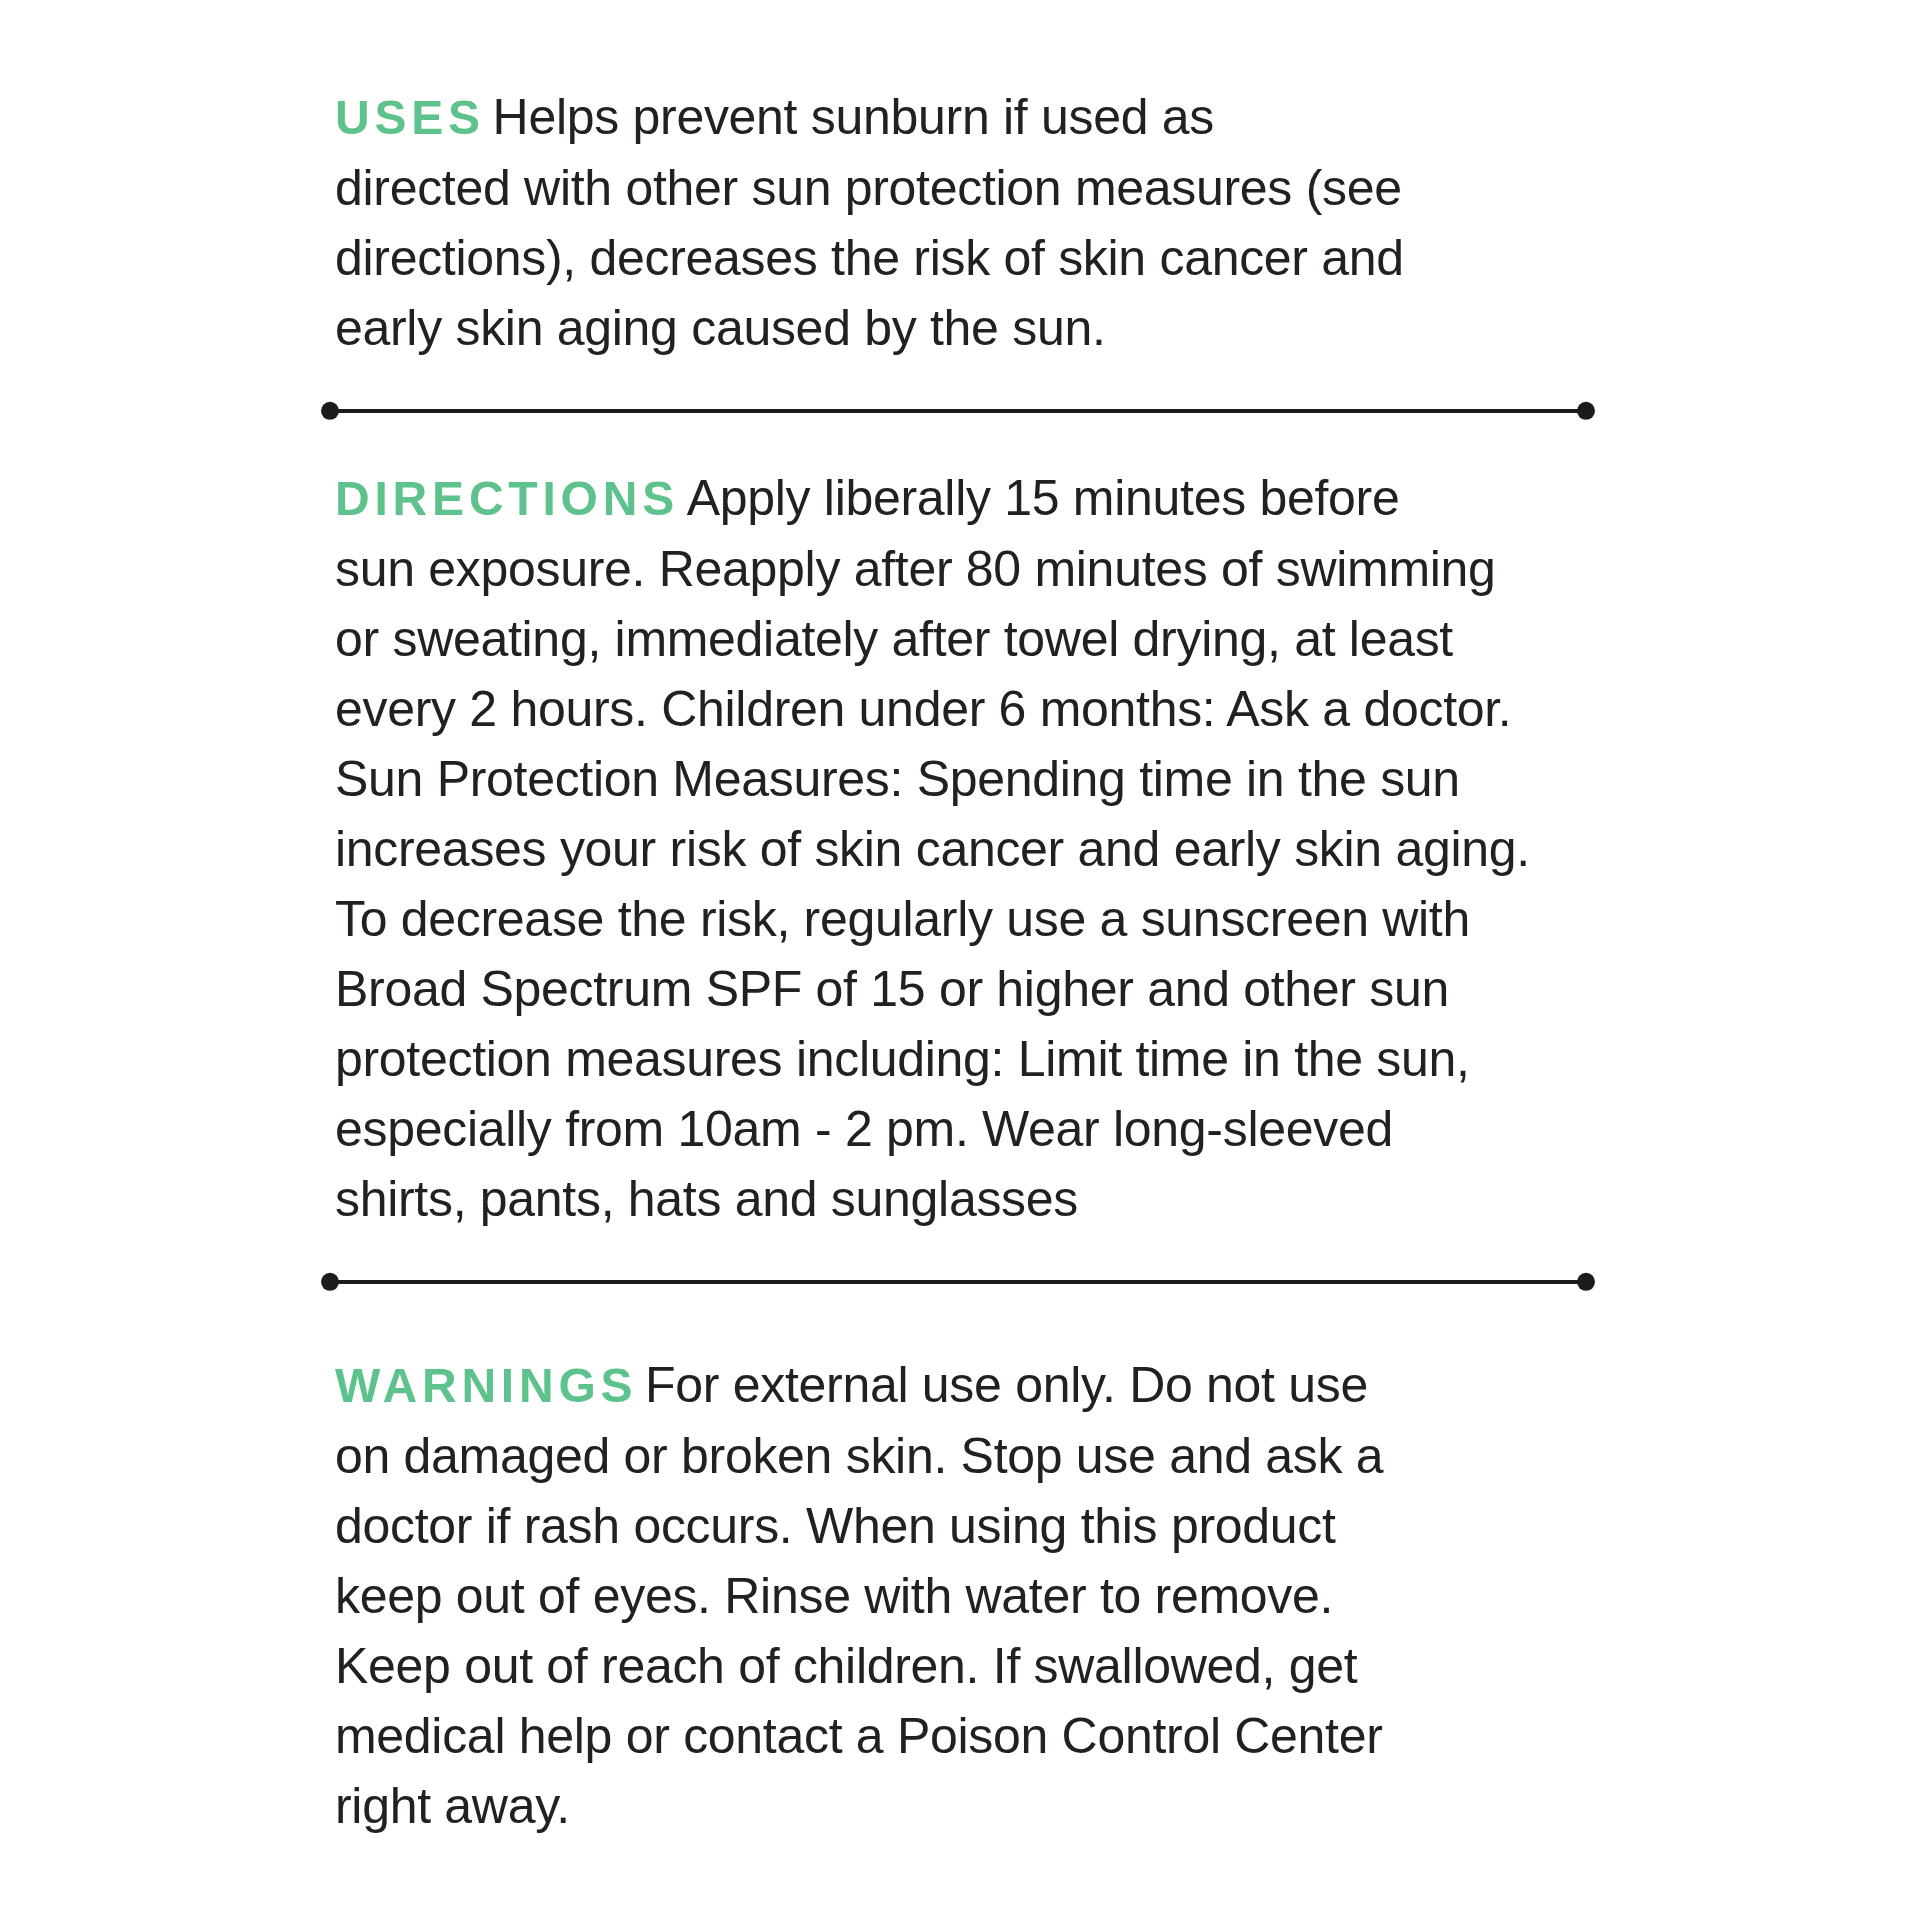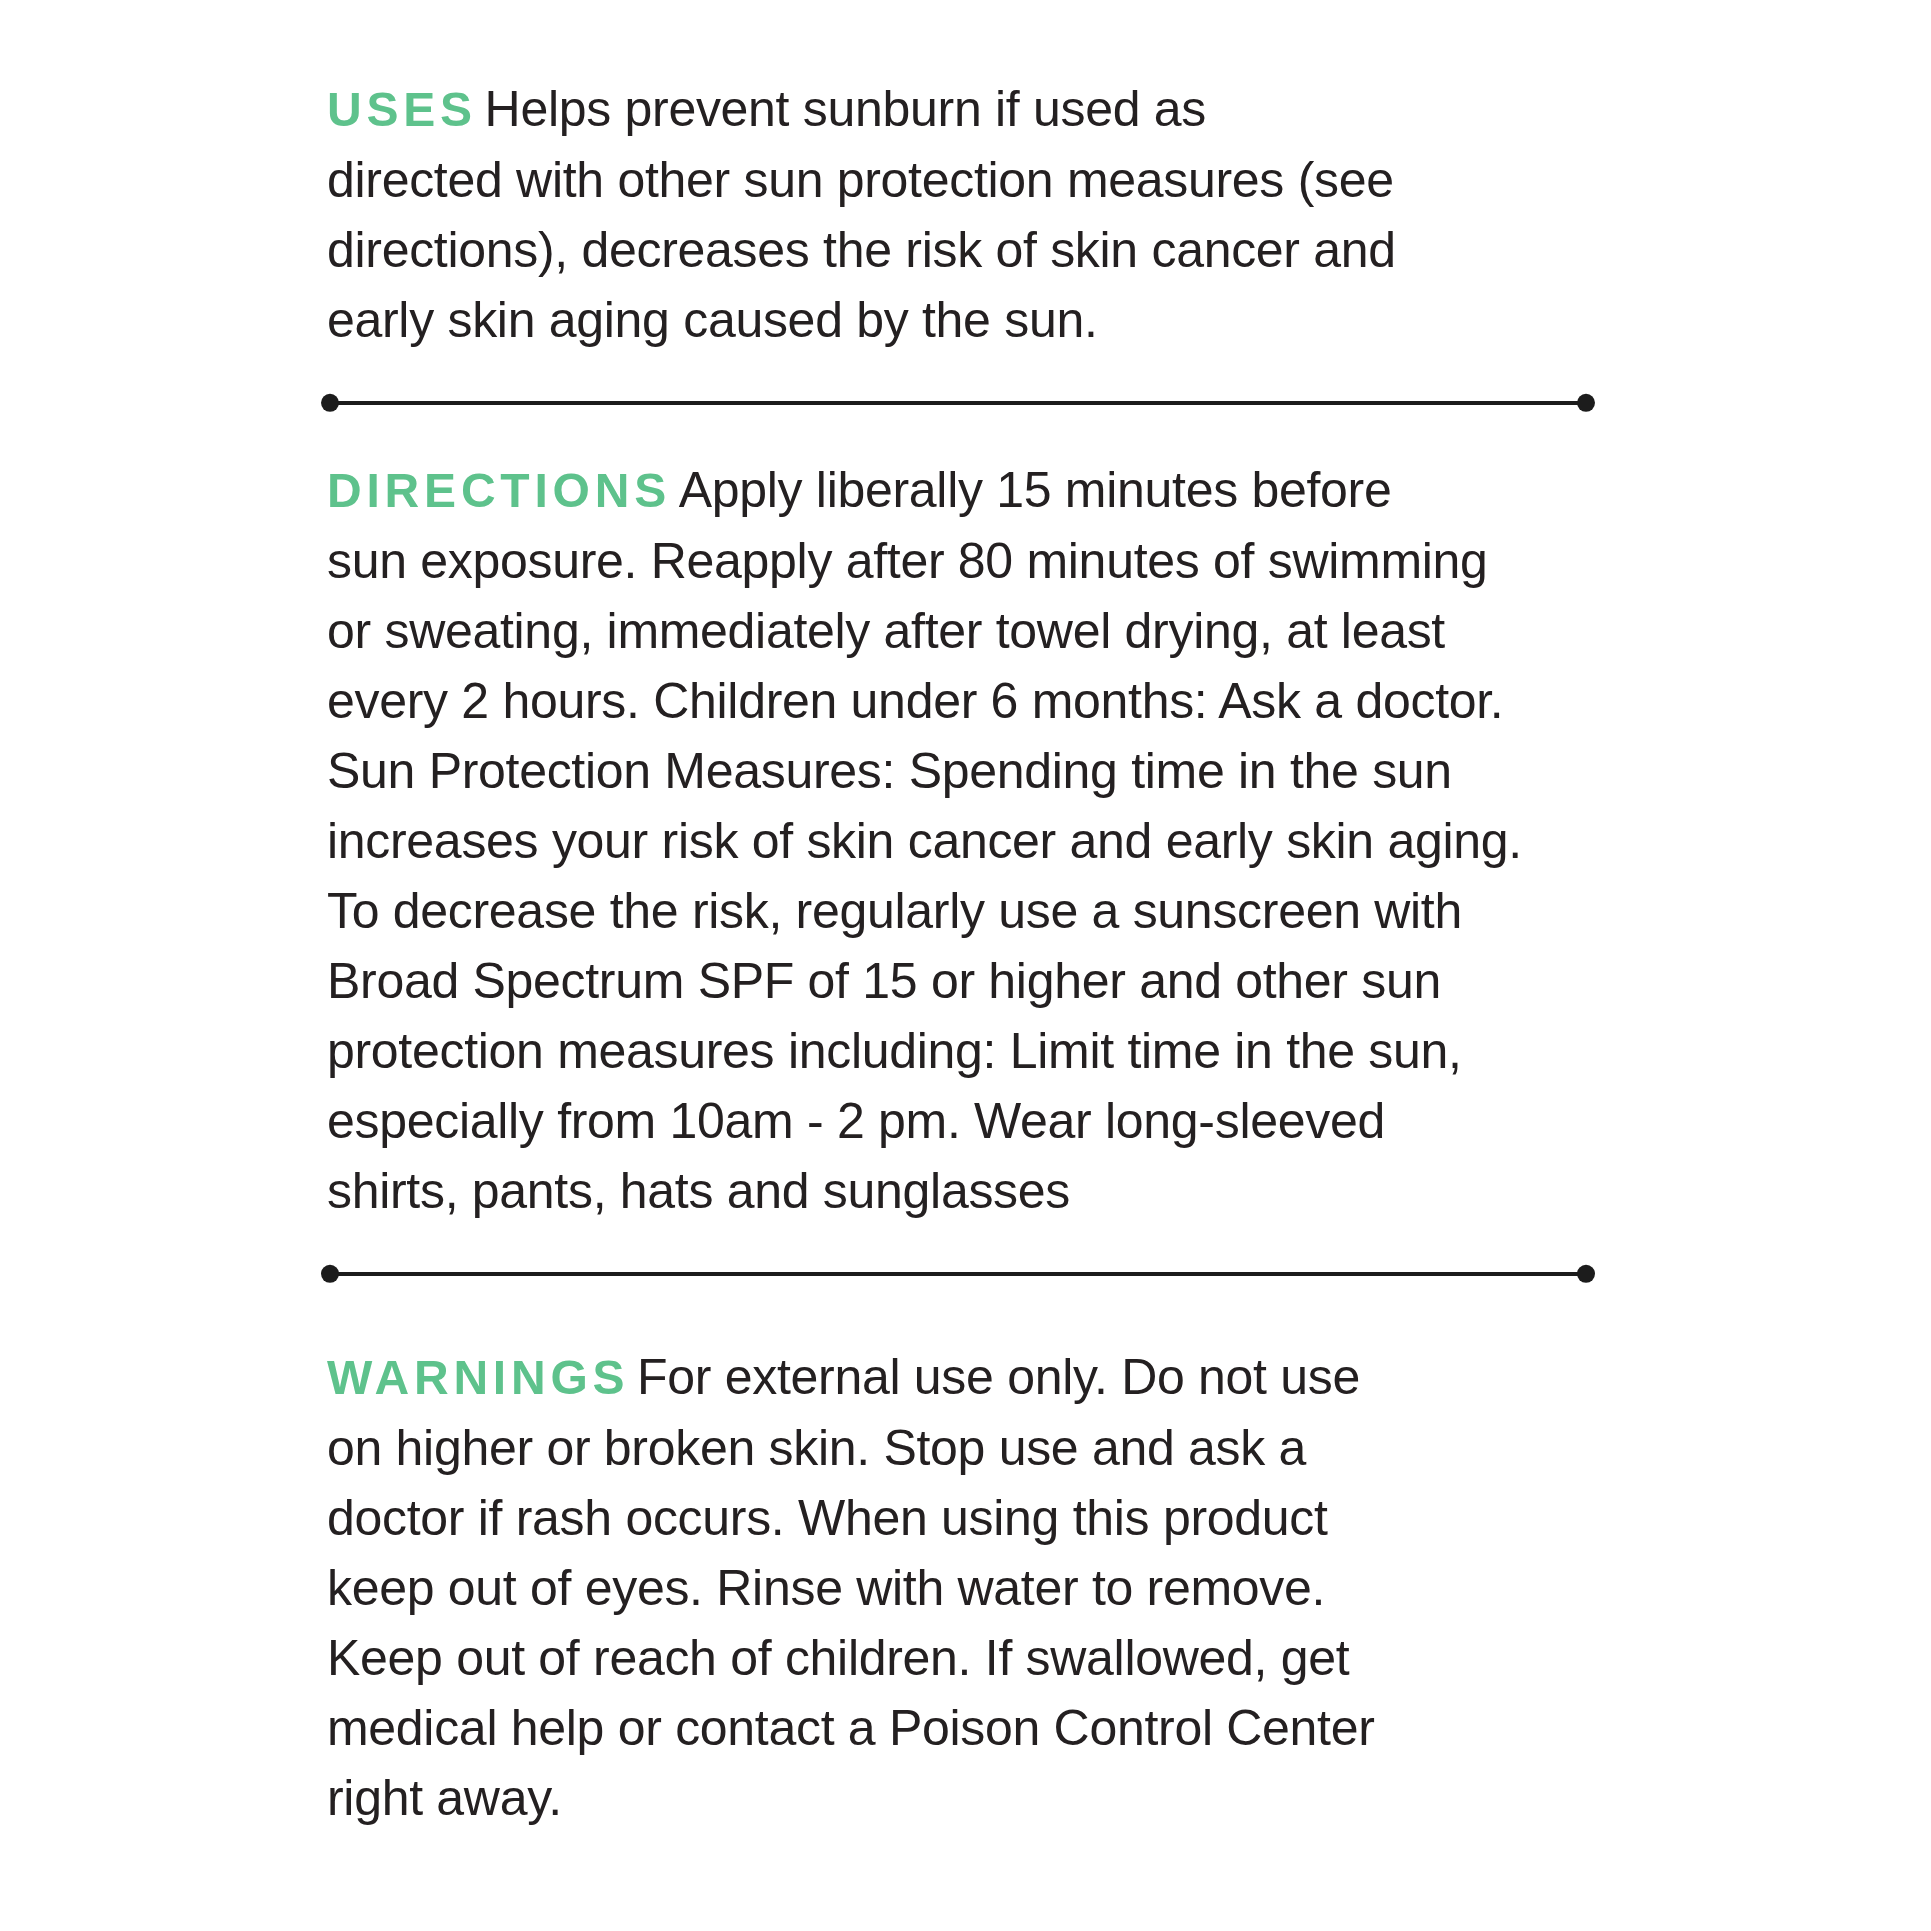--- a/index.html
+++ b/index.html
@@ -9,21 +9,21 @@
     width: 1931px;
     height: 1931px;
     font-family: "Liberation Sans", sans-serif;
   }
   .label-panel {
     box-sizing: border-box;
     padding: 70px 0 0 323px;
     width: 1931px;
   }
   .section {
-    margin: 4px;
+    margin: 12px;
     width: 1284px;
     font-size: 50px;
     line-height: 70px;
     font-weight: 300;
     letter-spacing: -0.3px;
     color: #242021;
     white-space: pre-line;
   }
   .section-heading {
     font-weight: bold;
@@ -76,21 +76,21 @@
 increases your risk of skin cancer and early skin aging.
 To decrease the risk, regularly use a sunscreen with
 Broad Spectrum SPF of 15 or higher and other sun
 protection measures including: Limit time in the sun,
 especially from 10am - 2 pm. Wear long-sleeved
 shirts, pants, hats and sunglasses</span></p>
 
   <div class="divider second"></div>
 
   <p class="section"><span class="section-heading">WARNINGS</span><span>For external use only. Do not use
-on higher or broken skin. Stop use and ask a
+on damaged or broken skin. Stop use and ask a
 doctor if rash occurs. When using this product
 keep out of eyes. Rinse with water to remove.
 Keep out of reach of children. If swallowed, get
 medical help or contact a Poison Control Center
 right away.</span></p>
 
 </div>
 
 
 </body></html>

